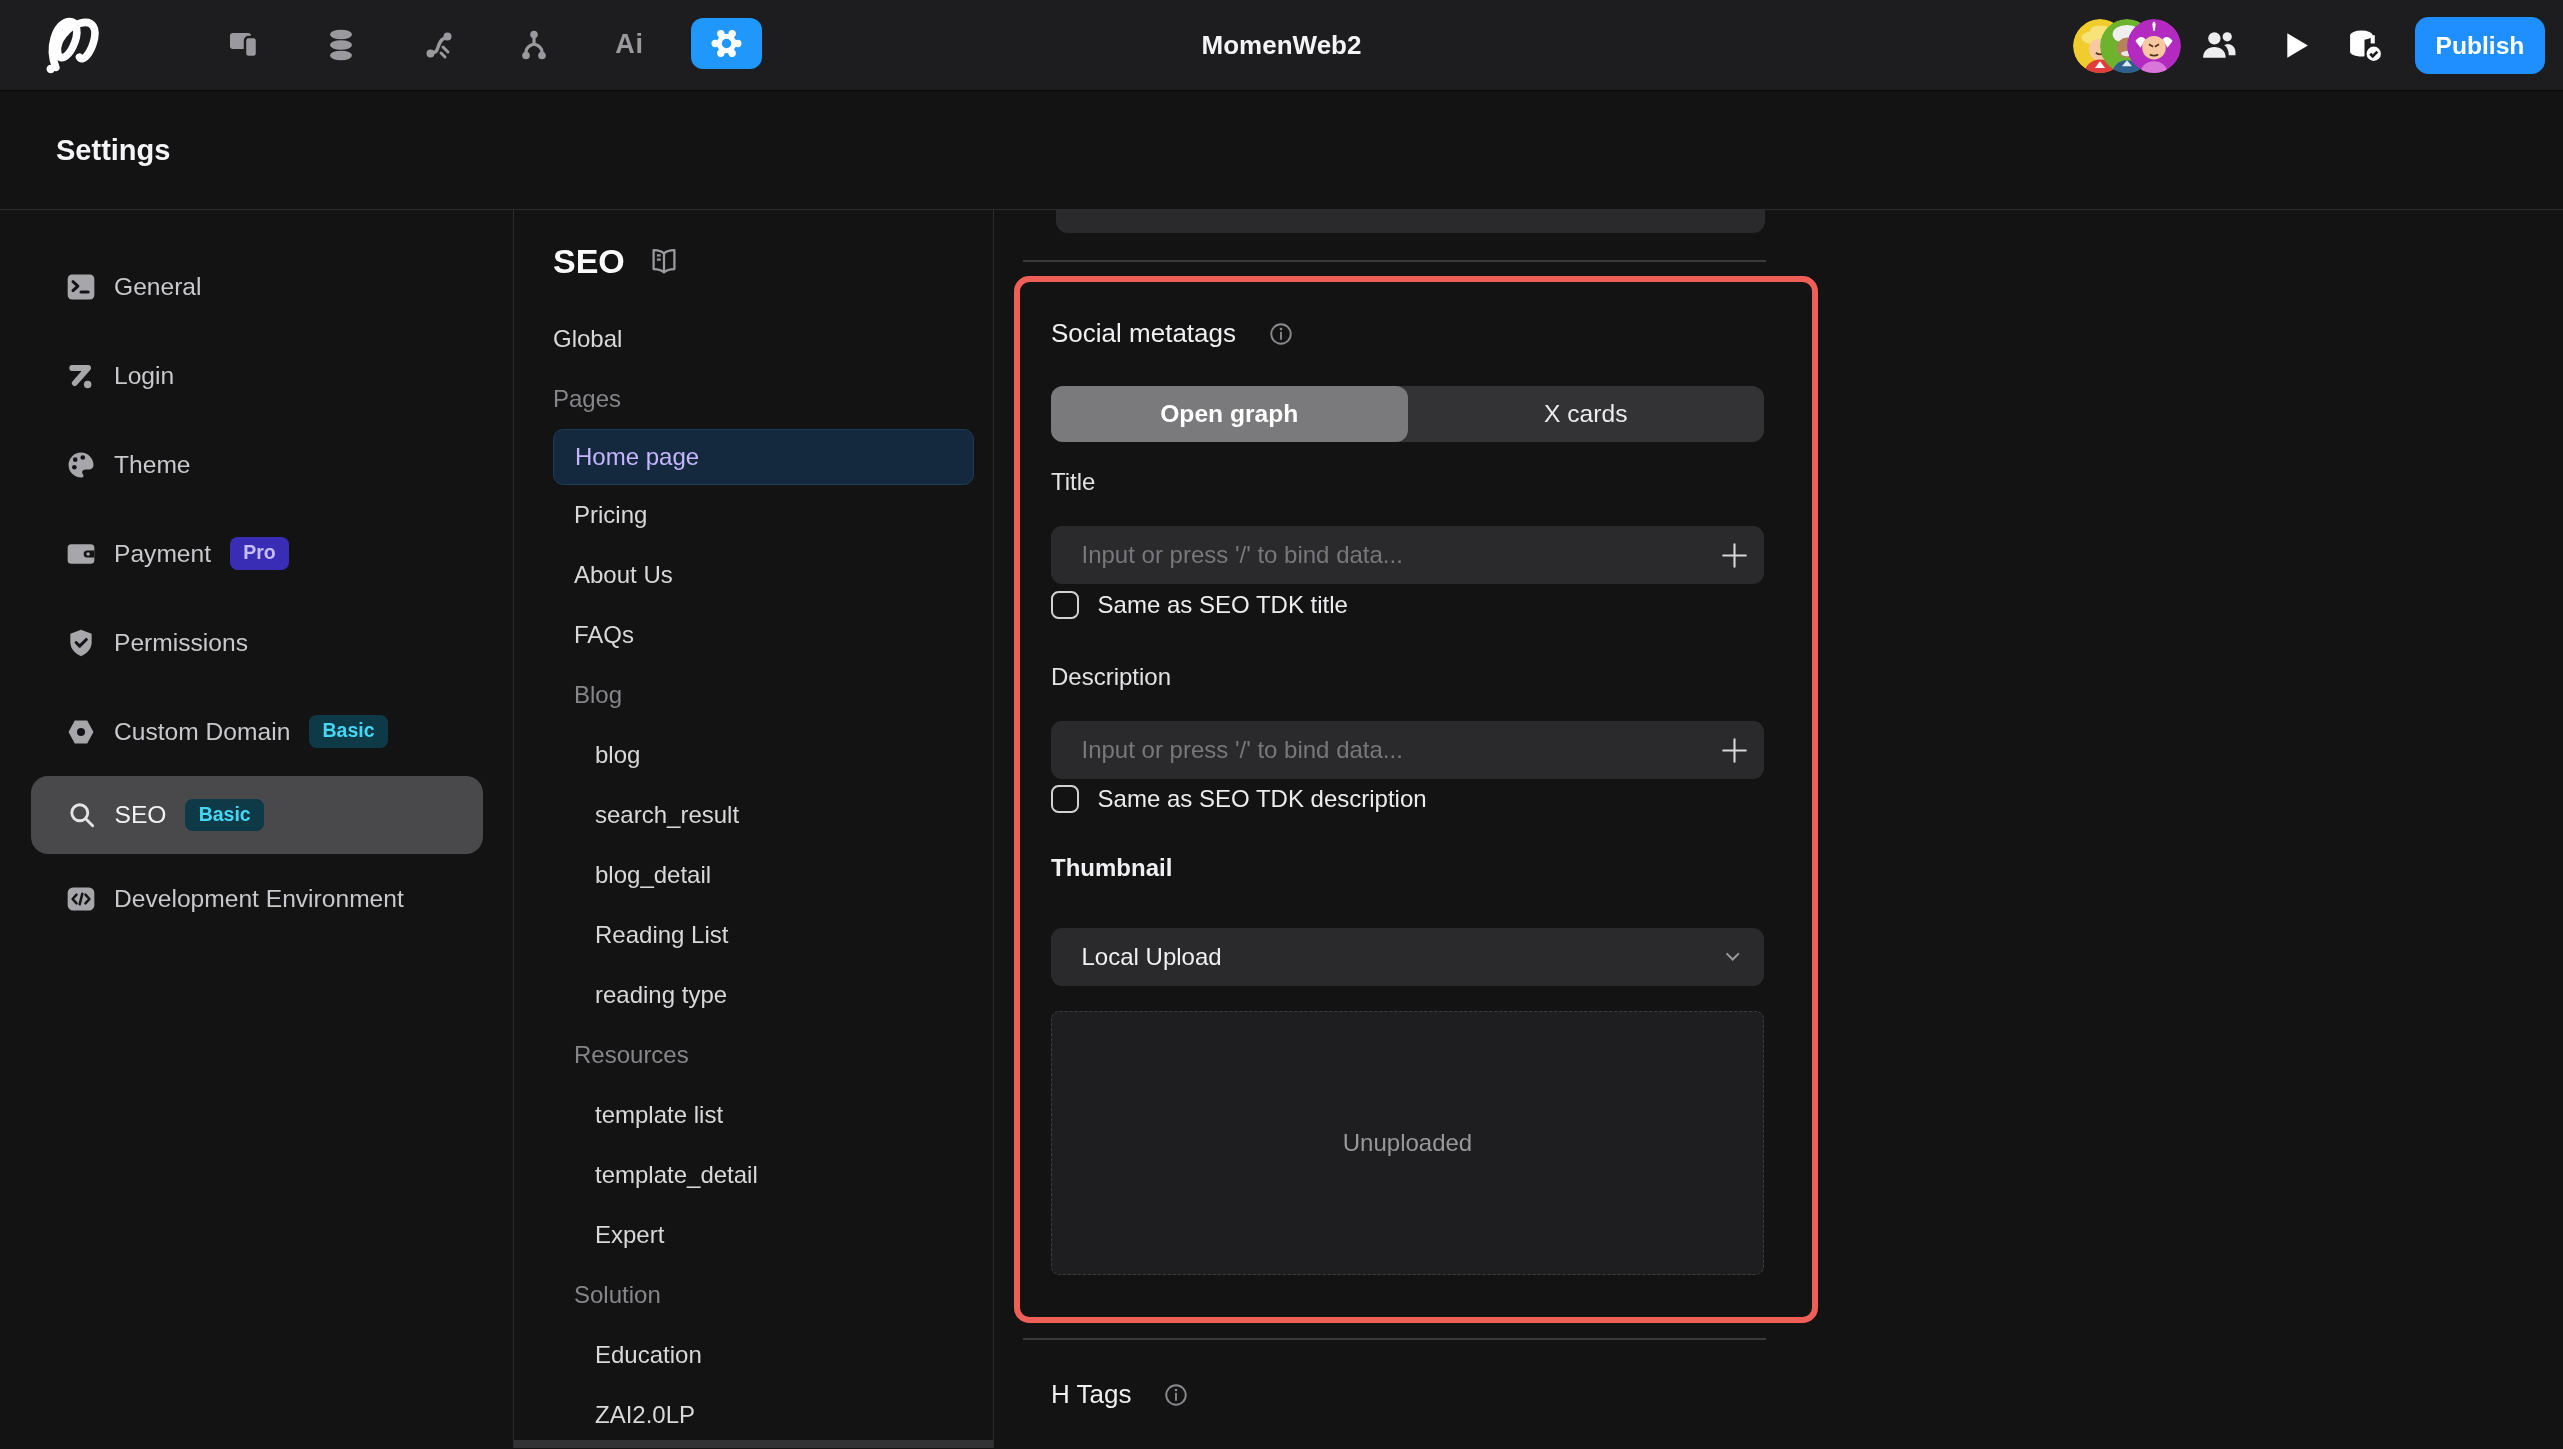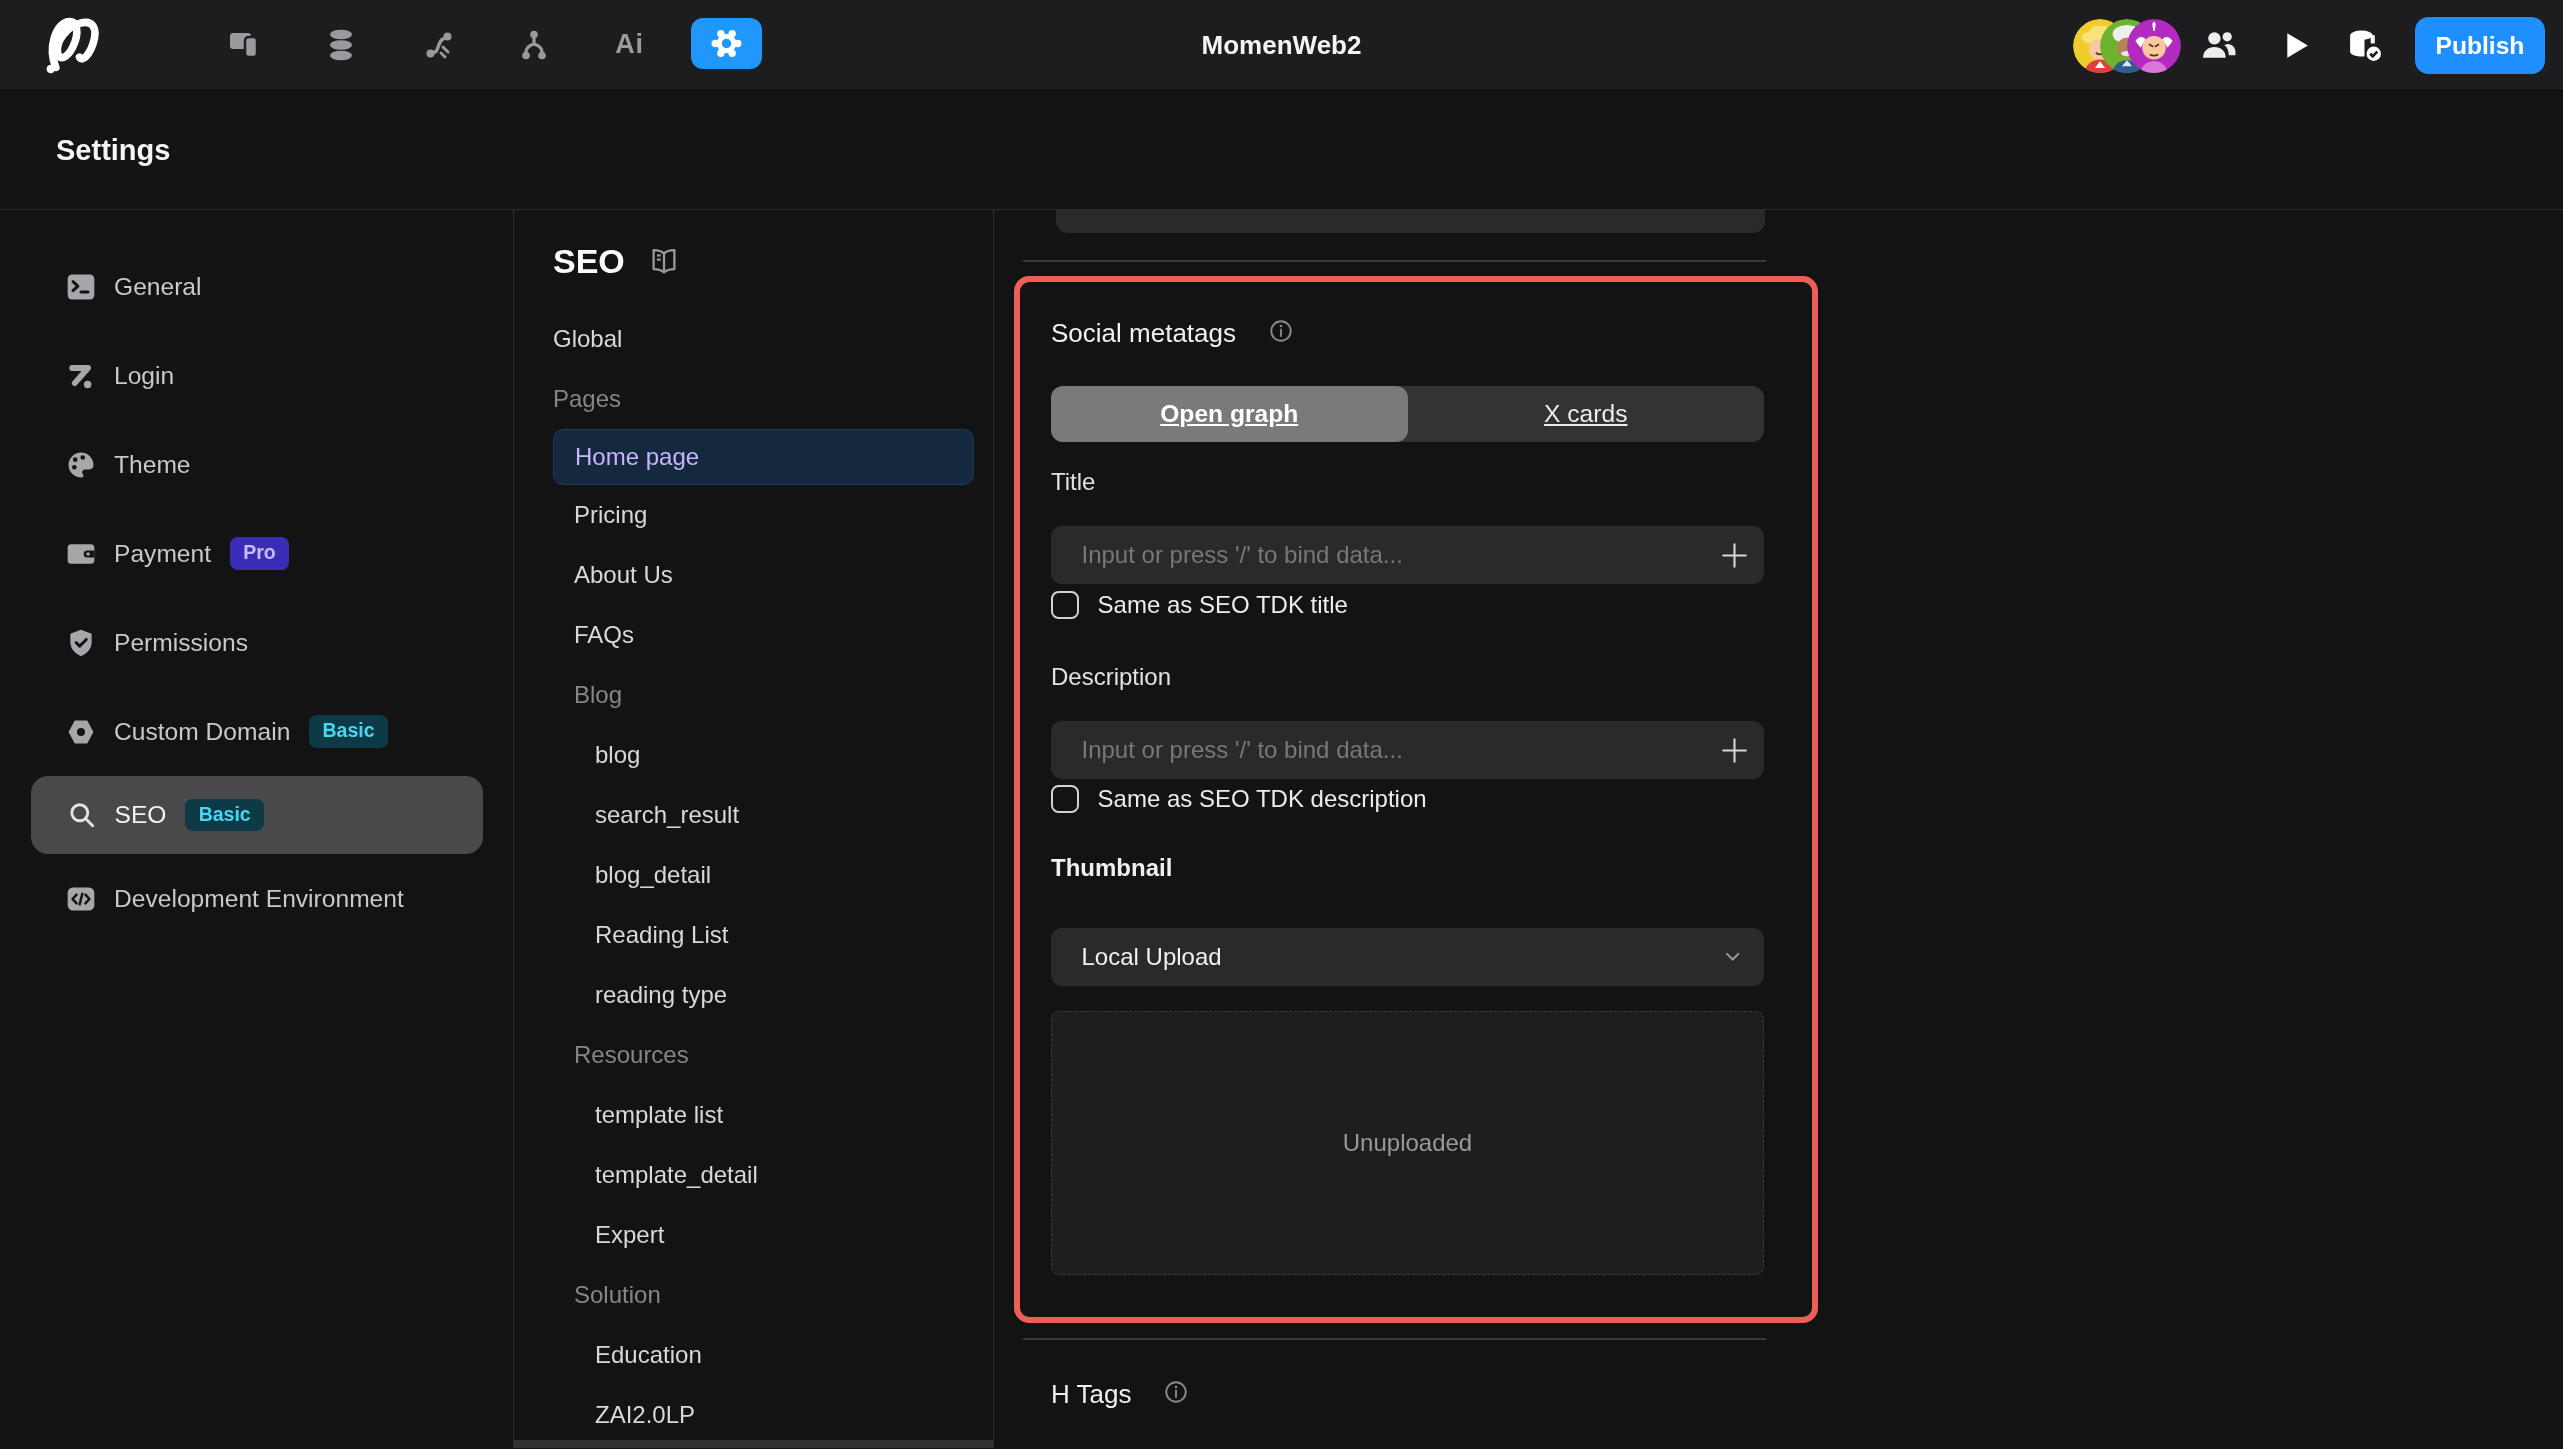--- a/index.html
+++ b/index.html
@@ -54,25 +54,25 @@
   .tree-row.section { color:#86868a; cursor:default; }
   .tree-row.selected-page { margin:0 18.6px 0 39px; padding-left:21px; background:#15293e; border:1.7px solid #1d3c5c; border-radius:10.2px; height:56px; color:#c4b5fd; }
   .tree-scrollbar { position:absolute; bottom:0; left:0; right:0; height:7.6px; background:#323234; }
 
   
   .main-panel { flex:1; position:relative; background:#131314; overflow:hidden; }
   .partial-input { position:absolute; top:0; left:62px; width:709px; height:23px; background:#2a2a2c; border-radius:0 0 12px 12px; }
   .divider { position:absolute; left:29px; width:743px; height:1.7px; background:#3a3a3c; }
   .hl-rect { position:absolute; left:19.5px; top:66px; width:804px; height:1047px; border:6px solid #ee5f58; border-radius:15.3px; pointer-events:none; }
 
-  .sec-title { position:absolute; left:57px; display:flex; gap:32px; font-size:26px; font-weight:500; color:#f0f0f2; }
+  .sec-title { position:absolute; left:57px; display:flex; align-items:center; gap:32px; font-size:26px; font-weight:500; color:#f0f0f2; }
   .sec-title svg { width:26px; height:26px; }
 
   .seg { position:absolute; left:57px; top:176px; width:713px; height:56px; background:#333335; border-radius:12px; display:flex; }
-  .seg-opt { flex:1; display:flex; align-items:center; justify-content:center; font-size:24.6px; color:#ececee; border-radius:12px; cursor:pointer;text-decoration:underline; }
+  .seg-opt { flex:1; display:flex; align-items:center; justify-content:center; font-size:24.6px; color:#ececee; border-radius:12px; cursor:pointer; }
   .seg-opt.active { background:#7a7a7c; font-weight:700; color:#ffffff; }
 
   .field-label { position:absolute; left:57px; font-size:24px; color:#e2e2e4; }
   .field-label.bold { font-weight:700; color:#f0f0f2; }
 
   .bind-input { position:absolute; left:57px; width:713px; height:58px; background:#2a2a2c; border-radius:11px; display:flex; align-items:center; }
   .bind-input input { flex:1; background:transparent; border:none; outline:none; padding:0 30.5px; font-size:24px; color:#e8e8ea; font-family:"Liberation Sans", sans-serif; }
   .bind-input input::placeholder { color:#77777c; }
   .bind-input .plus { width:59px; flex:none; display:flex; align-items:center; justify-content:center; cursor:pointer; }
   .bind-input .plus svg { width:29px; height:29px; }

